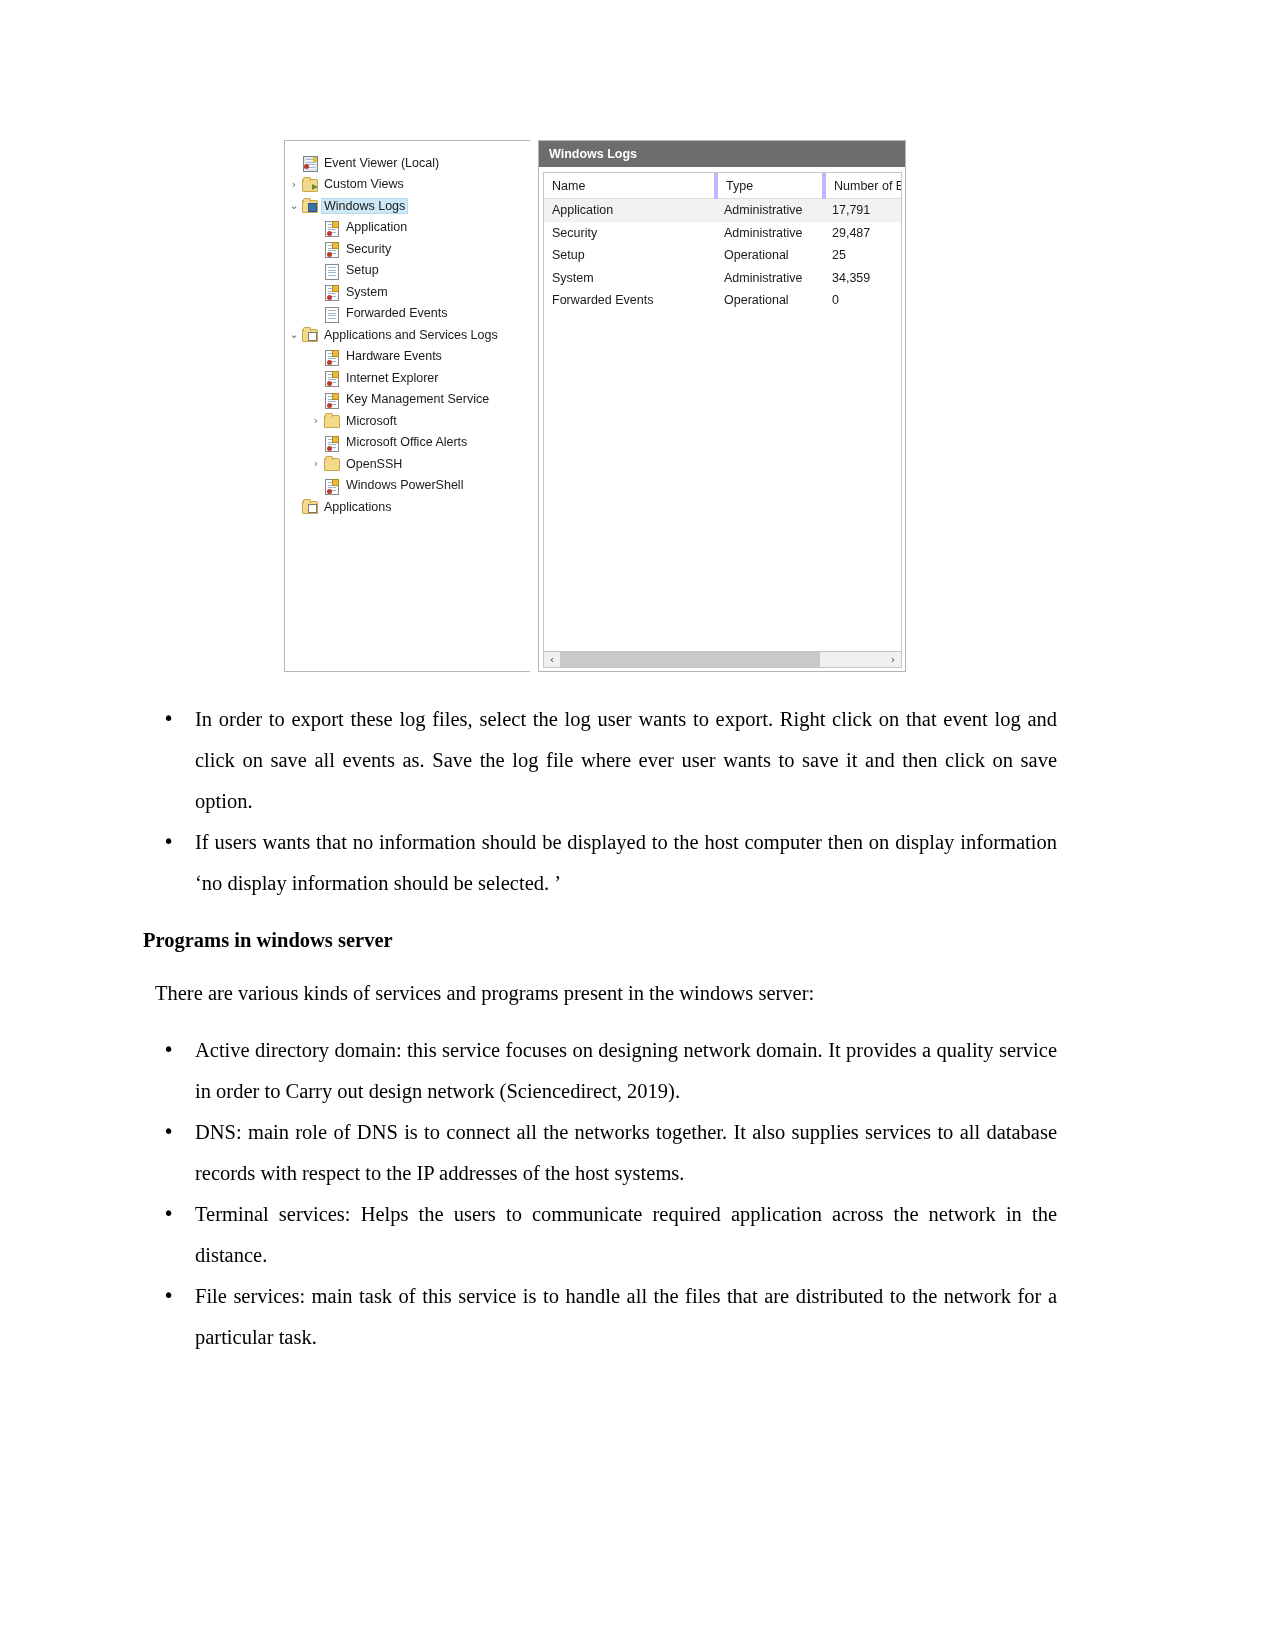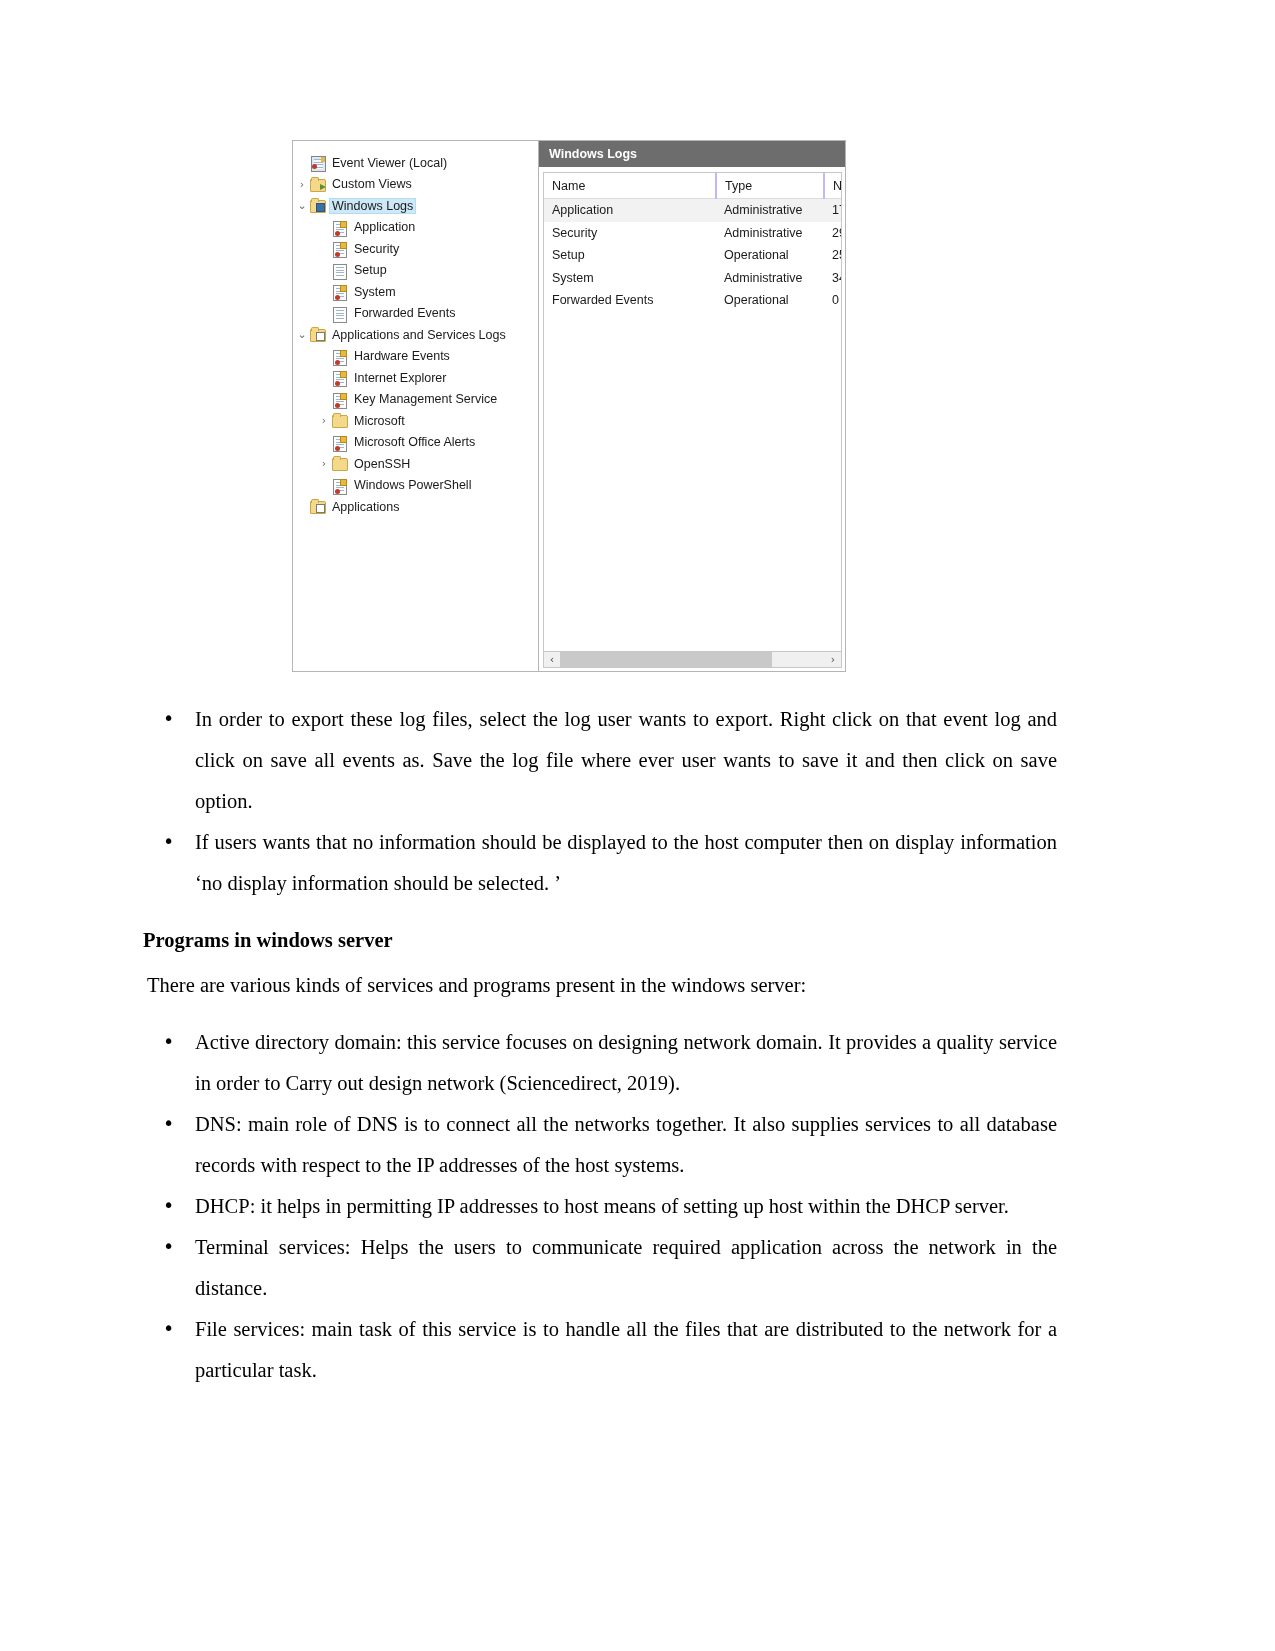--- a/index.html
+++ b/index.html
@@ -16,27 +16,28 @@
     width: 1275px;
     height: 1651px;
     background: #ffffff;
     overflow: hidden;
     box-sizing: border-box;
   }
 
   
   .figure {
     position: absolute;
-    left: 292px;
+    left: 284px;
     top: 140px;
-    width: 554px;
+    width: 622px;
     height: 532px;
     display: flex;
     align-items: stretch;
     font-family: "Liberation Sans", sans-serif;
+    gap: 8px;
   }
   .tree-pane {
     width: 246px;
     background: #ffffff;
     border: 1px solid #b5b5b5;
     border-right: none;
     box-sizing: border-box;
     padding-top: 11px;
     overflow: hidden;
   }
@@ -187,21 +188,21 @@
     width: 420px;
     table-layout: fixed;
     font-size: 12.5px;
     color: #1a1a1a;
   }
   table.loggrid th {
     height: 25px;
     font-weight: normal;
     text-align: left;
     background: #ffffff;
-    border-right: 2px solid #c4b5fd;
+    border-right: 4px solid #c4b5fd;
     border-bottom: 1px solid #dcdcdc;
     padding: 0 0 0 8px;
     white-space: nowrap;
     overflow: hidden;
   }
   table.loggrid td {
     height: 22.5px;
     padding: 0 0 0 8px;
     white-space: nowrap;
     overflow: hidden;
@@ -262,21 +263,21 @@
   }
   ul.bullets > li:before {
     content: "\2022";
     position: absolute;
     left: 4px;
     top: -1px;
     font-size: 19px;
     font-family: "DejaVu Sans", sans-serif;
   }
   .para {
-    margin: 4px;
+    margin: 12px;
     text-align: justify;
   }
   .subhead {
     margin: 0;
     font-weight: bold;
   }
   .pageno {
     position: absolute;
     left: 0;
     right: 0;
@@ -503,19 +504,18 @@
   <div class="body">
     <ul class="bullets">
       <li>In order to export these log files, select the log user wants to export. Right click on that event log and click on save all events as. Save the log file where ever user wants to save it and then click on save option.</li>
       <li>If users wants that no information should be displayed to the host computer then on display information ‘no display information should be selected. ’</li>
     </ul>
     <p class="subhead">Programs in windows server</p>
     <p class="para">There are various kinds of services and programs present in the windows server:</p>
     <ul class="bullets">
       <li>Active directory domain: this service focuses on designing network domain. It provides a quality service in order to Carry out design network (Sciencedirect, 2019).</li>
       <li>DNS: main role of DNS is to connect all the networks together. It also supplies services to all database records with respect to the IP addresses of the host systems.</li>
-      <li>DHCP: it helps in permitting IP addresses to host means of setting up host within the DHCP server.</li>
       <li>Terminal services: Helps the users to communicate required application across the network in the distance.</li>
       <li>File services: main task of this service is to handle all the files that are distributed to the network for a particular task.</li>
     </ul>
   </div>
 
 </div>
 
 </body></html>

